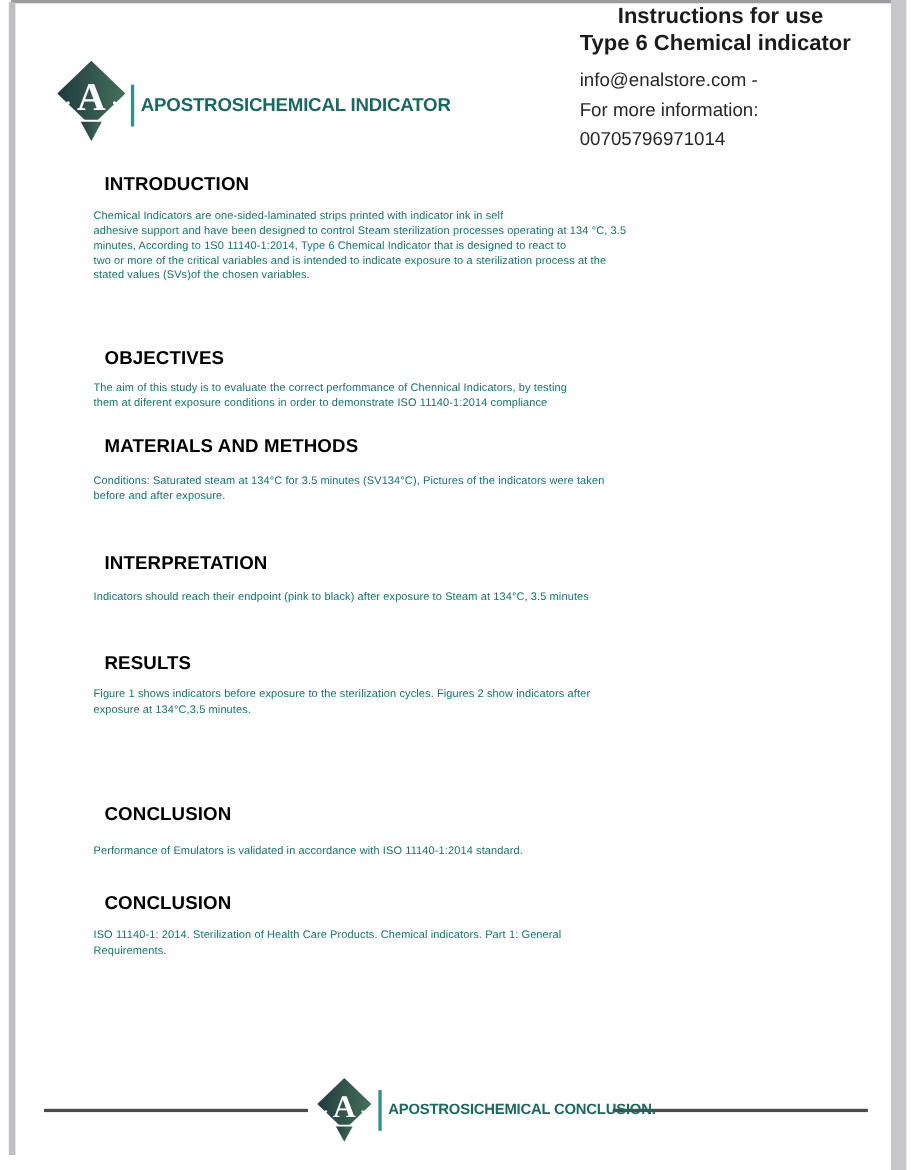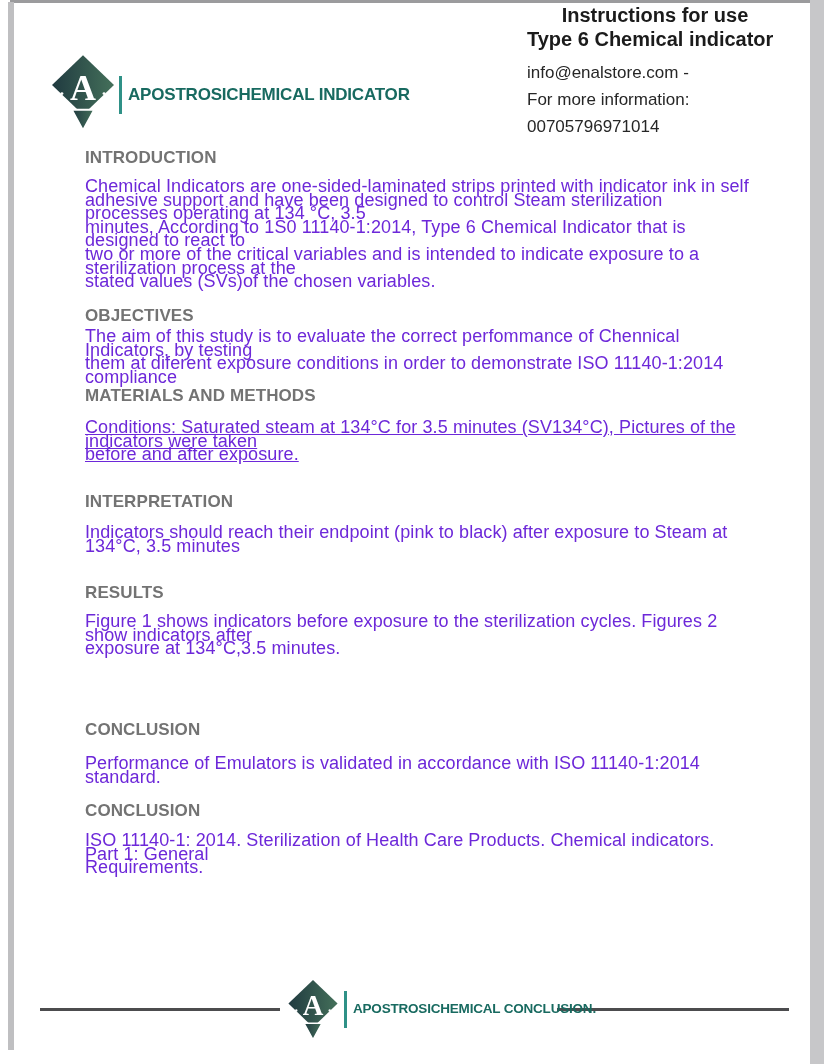--- a/index.html
+++ b/index.html
@@ -16,25 +16,25 @@
   .brand-row{position:absolute;left:52px;top:55px;display:flex;align-items:center;}
   .brand-bar{width:3px;height:38px;background:#2f9187;margin:0 6px 0 5px;}
   .brand-text{font-size:17px;font-weight:bold;color:#186a60;letter-spacing:-0.2px;}
   .head-right{position:absolute;left:527px;top:3px;width:256px;color:#1b1b1b;}
   .head-title1{font-size:20px;font-weight:bold;text-align:center;line-height:24px;}
   .head-title2{font-size:20px;font-weight:bold;text-align:left;line-height:24px;}
   .head-contact{margin-top:8px;font-size:17px;line-height:27px;color:#262626;font-weight:400;}
 
   
   .section{position:absolute;left:85px;width:664px;}
-  .section h2{margin:0;font-size:17px;font-weight:bold;color:#737373;letter-spacing:0.1px;}
-  .section .body{font-size:18px;line-height:13.6px;color:#6d28d9;white-space:pre-line;letter-spacing:0.1px;}
+  .section h2{margin:10px;font-size:17px;font-weight:bold;color:#000000;letter-spacing:0.1px;}
+  .section .body{font-size:10px;line-height:13.6px;color:#0f766e;white-space:pre-line;letter-spacing:0.1px;}
   #sec-0{top:148px;} #sec-0 .body{margin-top:12px;}
   #sec-1{top:306px;} #sec-1 .body{margin-top:4px;}
-  #sec-2{top:386px;} #sec-2 .body{margin-top:15px;text-decoration:underline;}
+  #sec-2{top:386px;} #sec-2 .body{margin-top:15px;}
   #sec-3{top:492px;} #sec-3 .body{margin-top:14px;}
   #sec-4{top:583px;} #sec-4 .body{margin-top:12px;}
   #sec-5{top:720px;} #sec-5 .body{margin-top:17px;}
   #sec-6{top:801px;} #sec-6 .body{margin-top:13px;}
 
   
   .foot-rule{position:absolute;top:1008px;height:3px;background:#4c4c4e;}
   .foot-rule.left{left:40px;width:240px;}
   .foot-rule.right{left:557px;width:232px;}
   .foot-logo{position:absolute;left:288px;top:980px;}

